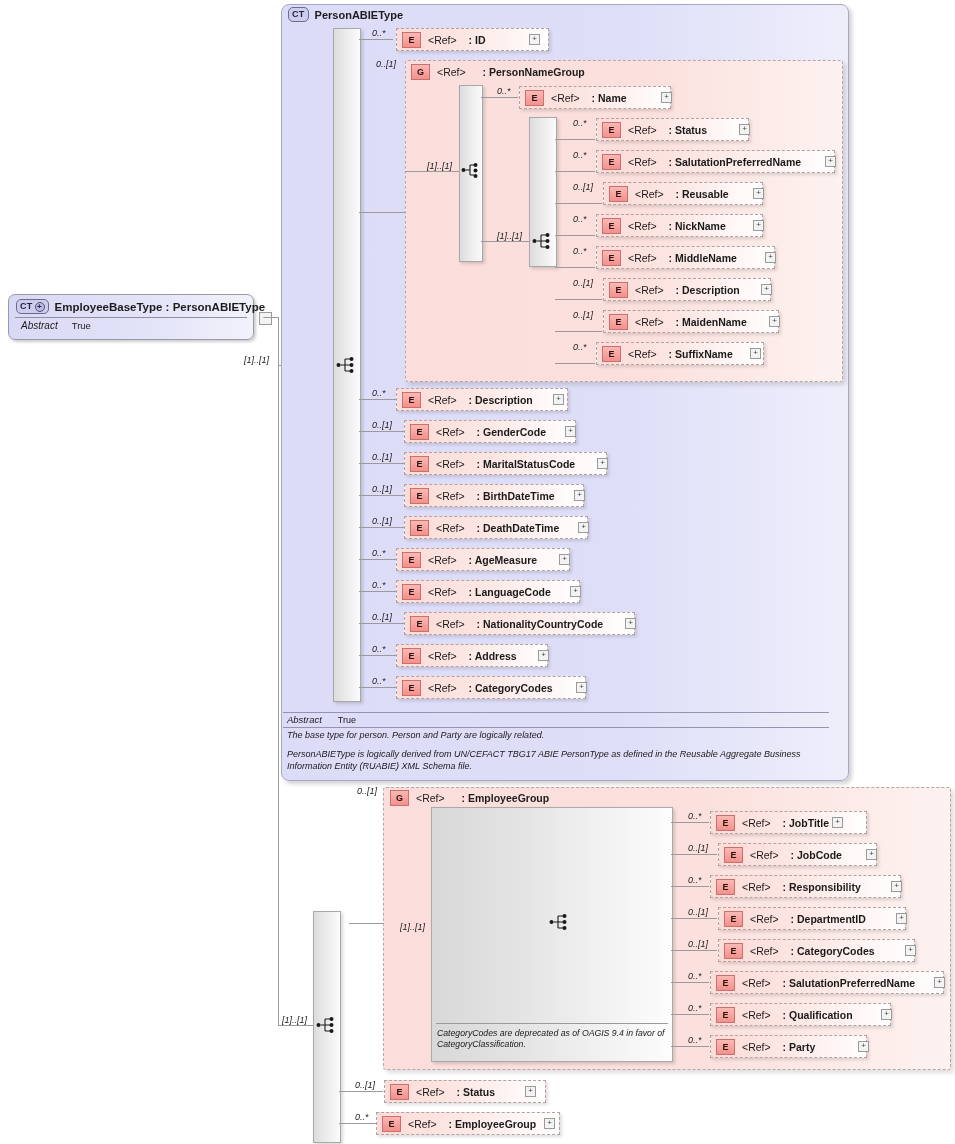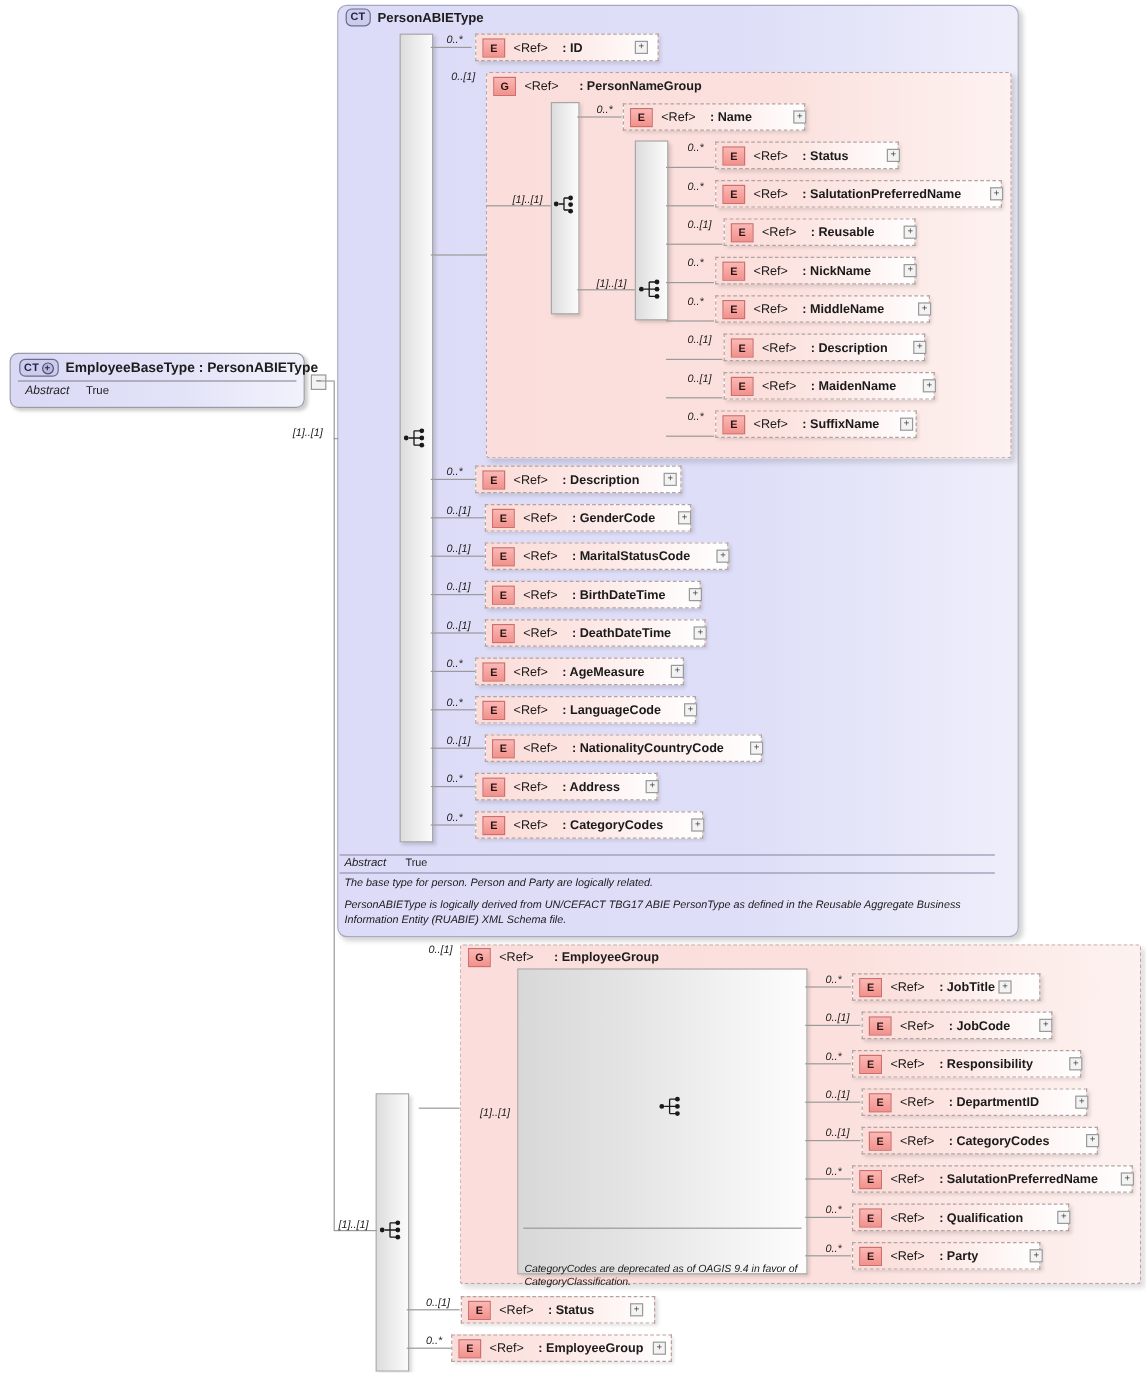--- a/index.html
+++ b/index.html
@@ -429,21 +429,21 @@
   <div class="panel-group-title" style="left:390px;top:790px;">
     <span class="badge-g">G</span>
     <span style="font-weight:normal;">&lt;Ref&gt;</span>
     <span style="margin-left:10px;">: EmployeeGroup</span>
   </div>
   <span class="occ" style="left:357px;top:786px;">0..[1]</span>
   <div class="line-h" style="left:349px;top:923px;width:34px;"></div>
 
   <div class="notebox" style="left:431px;top:807px;width:240px;height:253px;">
     <div class="rule" style="top:215px;"></div>
-    <div class="txt" style="top:220px;margin-top:24px;">CategoryCodes are deprecated as of OAGIS 9.4 in favor of CategoryClassification.</div>
+    <div class="txt" style="top:220px;">CategoryCodes are deprecated as of OAGIS 9.4 in favor of CategoryClassification.</div>
   </div>
   <svg class="seqicon" style="left:549px;top:913px;" viewBox="0 0 22 18">
     <circle cx="2.5" cy="9" r="2" fill="#1a1a1a"></circle>
     <path d="M4.5 9 H9 M9 3 V15 M9 3 H14 M9 9 H14 M9 15 H14" stroke="#1a1a1a" stroke-width="1.1" fill="none"></path>
     <circle cx="15.5" cy="3" r="2" fill="#1a1a1a"></circle>
     <circle cx="15.5" cy="9" r="2" fill="#1a1a1a"></circle>
     <circle cx="15.5" cy="15" r="2" fill="#1a1a1a"></circle>
   </svg>
   <span class="occ" style="left:400px;top:922px;">[1]..[1]</span>
 

